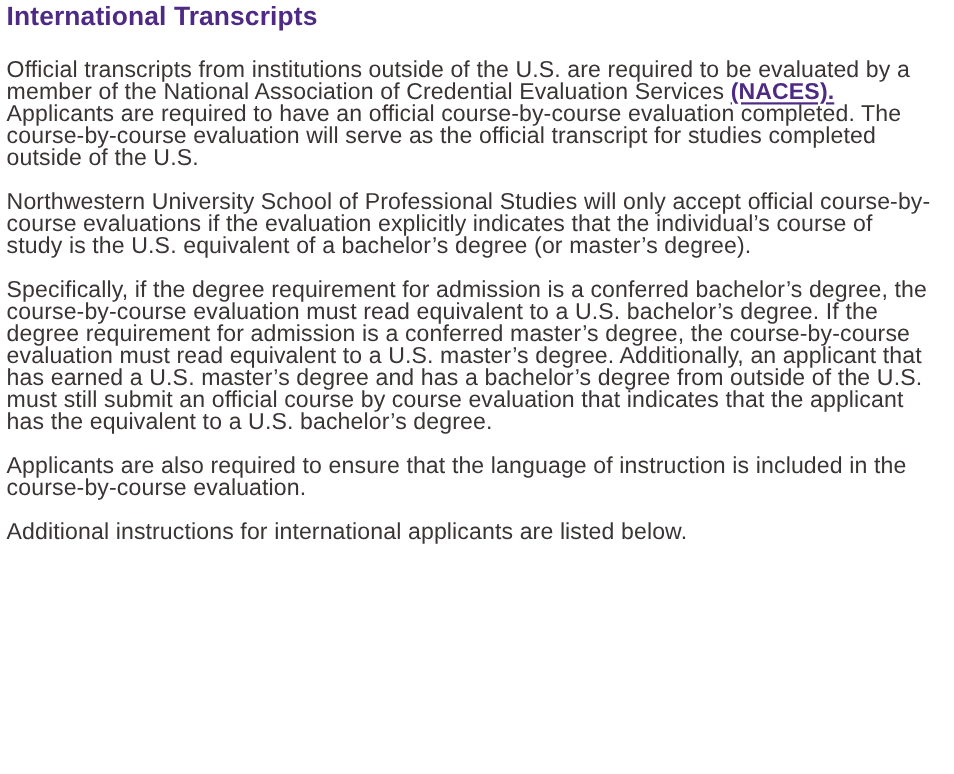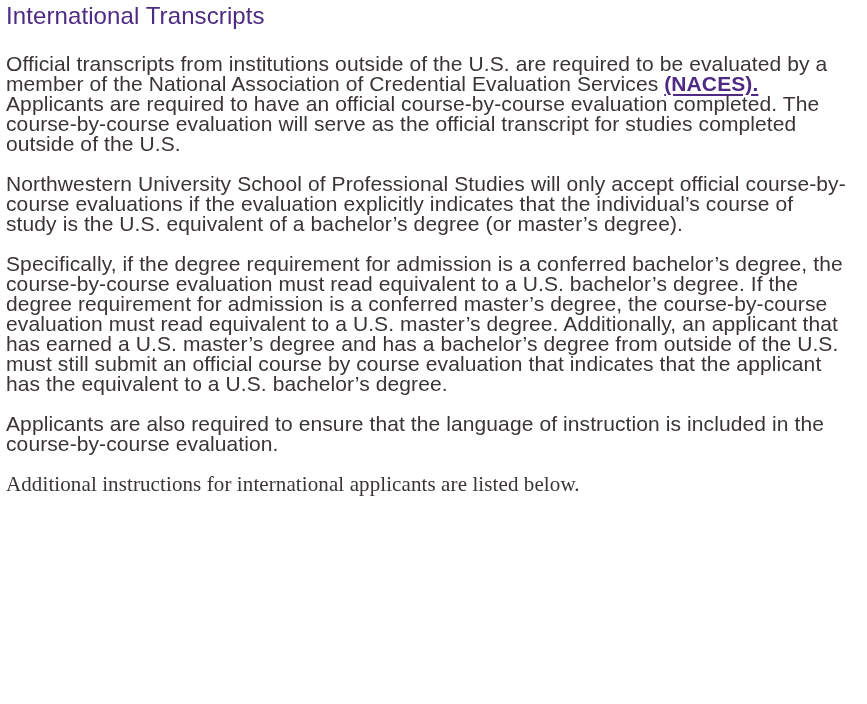--- a/index.html
+++ b/index.html
@@ -14,35 +14,34 @@
   .page {
     width: 867px;
     min-height: 704px;
     box-sizing: border-box;
     padding: 2px 21px 0 6px;
     background: var(--bg, #ffffff);
   }
   h1.page-title {
     font-size: 24px;
     line-height: 28px;
-    font-weight: 400;
+    font-weight: 700;
     color: var(--heading, #4e2a84);
     margin: 0 0 24px 0;
     letter-spacing: 0.1px;
   }
   .article-body p {
     font-size: 21px;
     line-height: 20px;
     color: var(--body-text, #3a3534);
     margin: 0 0 20px 0;
     letter-spacing: 0.1px;
   }
   .article-body p:last-child {
     margin-bottom: 0;
-    font-family: Liberation Serif, serif;
   }
   a.inline-link {
     color: var(--link, #4e2a84);
     font-weight: 700;
     text-decoration: underline;
     text-decoration-thickness: 2px;
     text-underline-offset: 3px;
     cursor: pointer;
   }
 </style>

